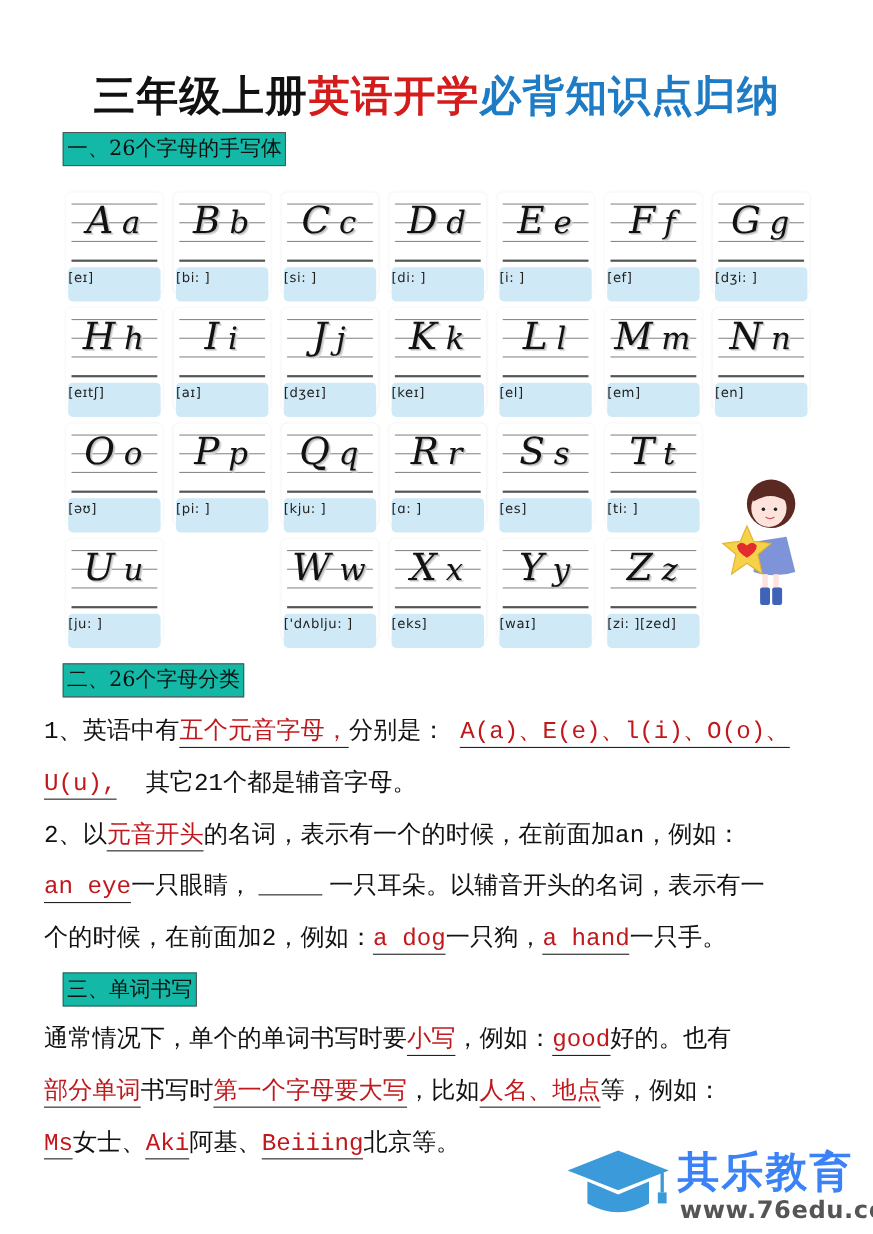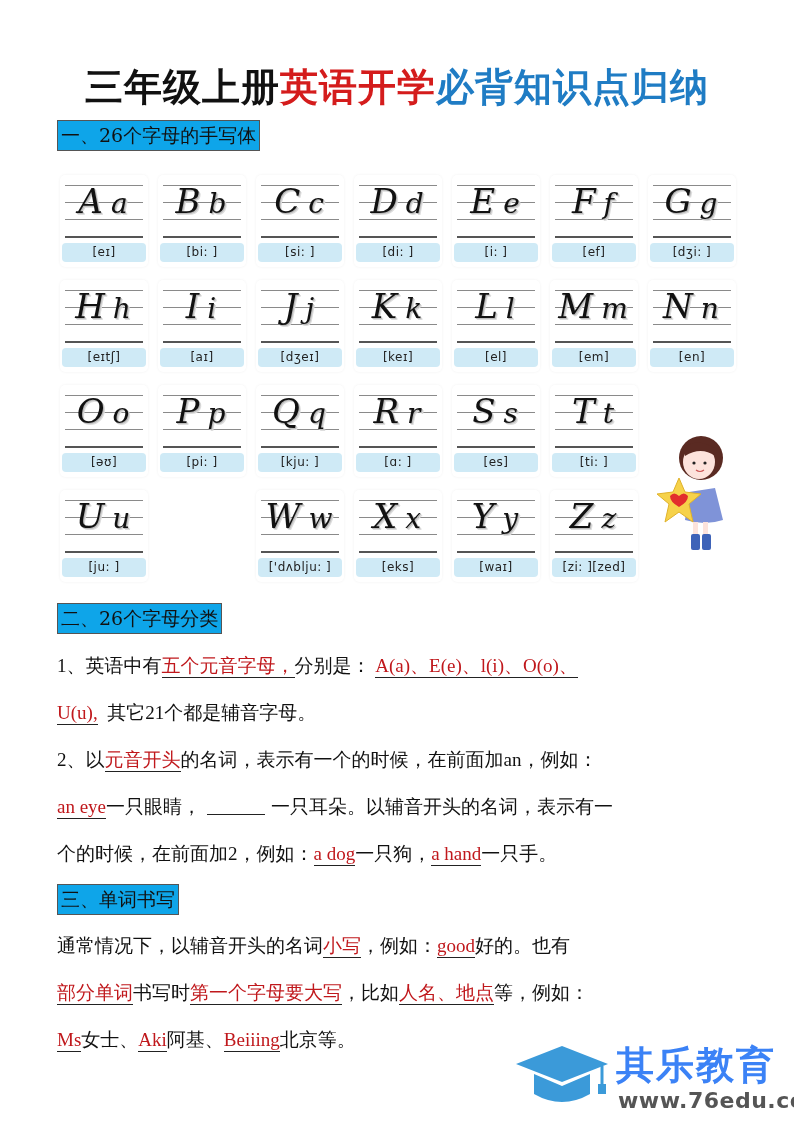--- a/index.html
+++ b/index.html
@@ -10,21 +10,21 @@
     position: absolute; left: 0; top: 62px; width: 794px; text-align: center;
     font-family: "DejaVu Sans", "Liberation Sans", sans-serif; font-weight: bold;
     font-size: 38px; letter-spacing: 1px; line-height: 50px;
   }
   .title .t1 { color: #111111; }
   .title .t2 { color: #d41c1c; }
   .title .t3 { color: #1f7cc4; }
 
   .sec-head {
     position: absolute; left: 57px; height: 31px;
-    background: #0ea5e9; border: 1px solid #555;
+    background: #14b8a6; border: 1px solid #555;
     font-family: "DejaVu Serif", "Liberation Serif", serif;
     font-size: 19px; line-height: 29px; padding: 0 3px; color: #111; white-space: nowrap;
   }
 
   .grid { position: absolute; left: 60px; top: 175px; width: 690px; height: 415px; }
   .card {
     position: absolute; width: 88px; height: 92px; background: #fff;
     border-radius: 5px; box-shadow: 0 0 3px rgba(0,0,0,0.06);
   }
   .card .lines { position: absolute; left: 5px; right: 5px; top: 10px; height: 52px; }
@@ -34,32 +34,32 @@
   .card .ln.l3 { top: 34px; }
   .card .ln.l4 { top: 51px; background: #555; height: 1.5px; }
   .card .letters {
     position: absolute; left: 0; right: 0; top: 2px; height: 50px; text-align: center;
     font-family: "DejaVu Serif", "Liberation Serif", serif; font-style: italic;
     font-size: 34px; line-height: 48px; color: #111; letter-spacing: 2px;
     text-shadow: 1px 1px 0 #bbb, 2px 2px 0 #ddd;
   }
   .card .letters .lc { font-size: 28px; margin-left: 6px; }
   .card .phon {
-    position: absolute; left: 2px; right: 2px; top: 68px; height: 19px;
-    background: #cfeaf6; border-radius: 4px; text-align: center;
+    position: absolute; left: 2px; right: 2px; top: 68px; height: 31px;
+    background: #cfeaf6; border-radius: 4px; text-align: left;
     font-family: "DejaVu Sans", "Liberation Sans", sans-serif;
     font-size: 12px; line-height: 19px; color: #222; letter-spacing: 0.5px;
   }
 
   .girl { position: absolute; left: 655px; top: 430px; width: 80px; height: 125px; }
 
   .para {
-    position: absolute; left: 57px; width: 690px;
-    font-family: Liberation Serif, serif;
-    font-size: 19px; line-height: 47px; color: #111; white-space: nowrap;
+    position: absolute; left: 40px; width: 690px;
+    font-family: Liberation Mono, monospace;
+    font-size: 22px; line-height: 47px; color: #111; white-space: nowrap;
   }
   .red { color: #c0181c; }
   .u { border-bottom: 1.5px solid #222; padding-bottom: 1px; }
   .blank { display: inline-block; width: 58px; border-bottom: 1.5px solid #222; height: 20px; vertical-align: -2px; margin: 0 6px; }
 
   .logo { position: absolute; left: 510px; top: 1040px; width: 280px; height: 75px; }
   .logo .name {
     position: absolute; left: 106px; top: 2px;
     font-family: "DejaVu Sans", "Liberation Sans", sans-serif; font-weight: bold;
     font-size: 38px; color: #3b82f6; letter-spacing: 2px; line-height: 46px;
@@ -357,21 +357,21 @@
 
 <div class="para" style="top:736px;">
   <span>2、以</span><span class="red u">元音开头</span><span>的名词，表示有一个的时候，在前面加an，例如：</span><br>
   <span class="red u">an eye</span><span>一只眼睛，</span><span class="blank"></span><span>一只耳朵。以辅音开头的名词，表示有一</span><br>
   <span>个的时候，在前面加2，例如：</span><span class="red u">a dog</span><span>一只狗，</span><span class="red u">a hand</span><span>一只手。</span>
 </div>
 
 <div class="sec-head" style="top:884px;">三、单词书写</div>
 
 <div class="para" style="top:922px;">
-  <span>通常情况下，以辅音开头的名词</span><span class="red u">小写</span><span>，例如：</span><span class="red u">good</span><span>好的。也有</span><br>
+  <span>通常情况下，单个的单词书写时要</span><span class="red u">小写</span><span>，例如：</span><span class="red u">good</span><span>好的。也有</span><br>
   <span class="red u">部分单词</span><span>书写时</span><span class="red u">第一个字母要大写</span><span>，比如</span><span class="red u">人名、地点</span><span>等，例如：</span><br>
   <span class="red u">Ms</span><span>女士、</span><span class="red u">Aki</span><span>阿基、</span><span class="red u">Beiiing</span><span>北京等。</span>
 </div>
 
 <div class="logo">
   <svg style="position:absolute;left:0;top:4px;" width="104" height="66" viewBox="0 0 104 66">
     <polygon points="6,20 52,2 98,20 52,38" fill="#3b9ad9"></polygon>
     <path d="M24 30 L24 50 Q52 66 80 50 L80 30 L52 42 Z" fill="#3b9ad9"></path>
     <line x1="92" y1="22" x2="92" y2="40" stroke="#3b9ad9" stroke-width="3"></line>
     <rect x="88" y="40" width="8" height="10" fill="#3b9ad9"></rect>

